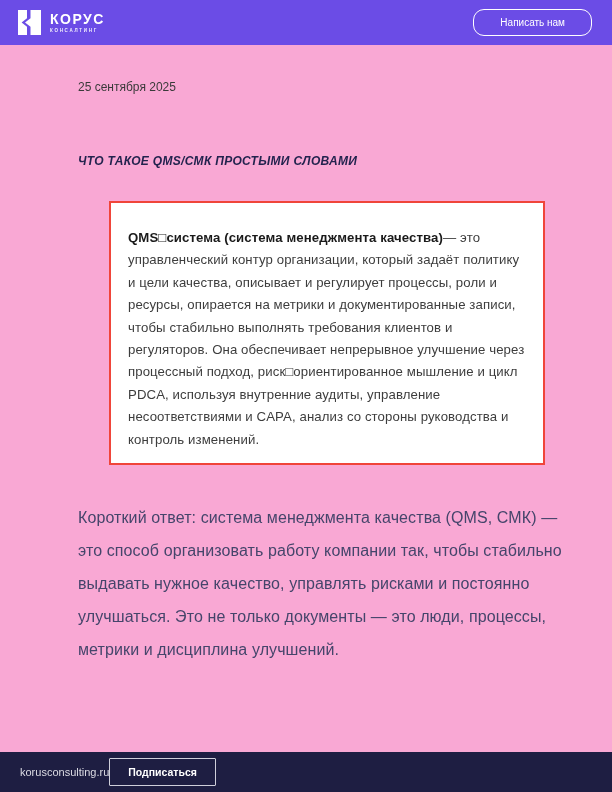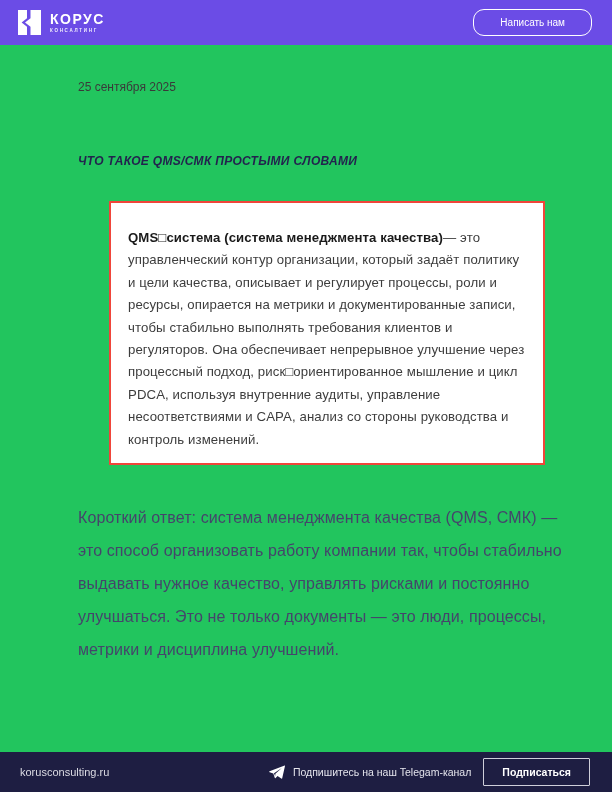--- a/index.html
+++ b/index.html
@@ -5,21 +5,21 @@
   * { box-sizing: border-box; }
   html, body { margin: 0; padding: 0; }
   body {
     width: 612px; height: 792px;
     background: #ffffff;
     font-family: "Liberation Sans", "DejaVu Sans", sans-serif;
   }
   .page {
     position: relative;
     width: 612px; height: 792px;
-    background: #22c55e;
+    background: #f9a8d4;
     overflow: hidden;
   }
 
   
   .site-header {
     position: absolute; top: 0; left: 0; right: 0;
     height: 45px;
     background: #6B4CE6;
     display: flex; align-items: center; justify-content: space-between;
     padding: 0 16px 0 16px;
@@ -150,24 +150,16 @@
 
     <div class="quote-box">
       <p><span class="lead">QMS□система (система менеджмента качества)</span><span>— это управленческий контур организации, который задаёт политику и цели качества, описывает и регулирует процессы, роли и ресурсы, опирается на метрики и документированные записи, чтобы стабильно выполнять требования клиентов и регуляторов. Она обеспечивает непрерывное улучшение через процессный подход, риск□ориентированное мышление и цикл PDCA, используя внутренние аудиты, управление несоответствиями и CAPA, анализ со стороны руководства и контроль изменений.</span></p>
     </div>
 
     <p class="summary">Короткий ответ: система менеджмента качества (QMS, СМК) — это способ организовать работу компании так, чтобы стабильно выдавать нужное качество, управлять рисками и постоянно улучшаться. Это не только документы — это люди, процессы, метрики и дисциплина улучшений.</p>
   </main>
 
   <footer class="site-footer">
     <span class="footer-site">korusconsulting.ru</span>
-    <div class="footer-center">
-      <span class="telegram-icon">
-        <svg viewBox="0 0 24 20" width="16" height="14" xmlns="http://www.w3.org/2000/svg">
-          <path fill="#ffffff" d="M23.5 0.3 L0.8 9.0 C0.1 9.3 0.1 10.0 0.9 10.3 L6.5 12.1 L8.6 18.6 C8.8 19.3 9.4 19.4 9.9 18.9 L12.8 16.1 L18.4 19.9 C19.0 20.3 19.6 20.0 19.8 19.3 L23.9 1.2 C24.1 0.4 23.9 0.1 23.5 0.3 Z M19.2 4.0 L9.6 12.6 L9.2 16.2 L7.5 11.8 L19.2 4.0 Z"></path>
-        </svg>
-      </span>
-      <span class="footer-tg-text">Подпишитесь на наш Telegam-канал</span>
-    </div>
     <button class="btn-outline footer-btn">Подписаться</button>
   </footer>
 
 </div>
 
 </body></html>

